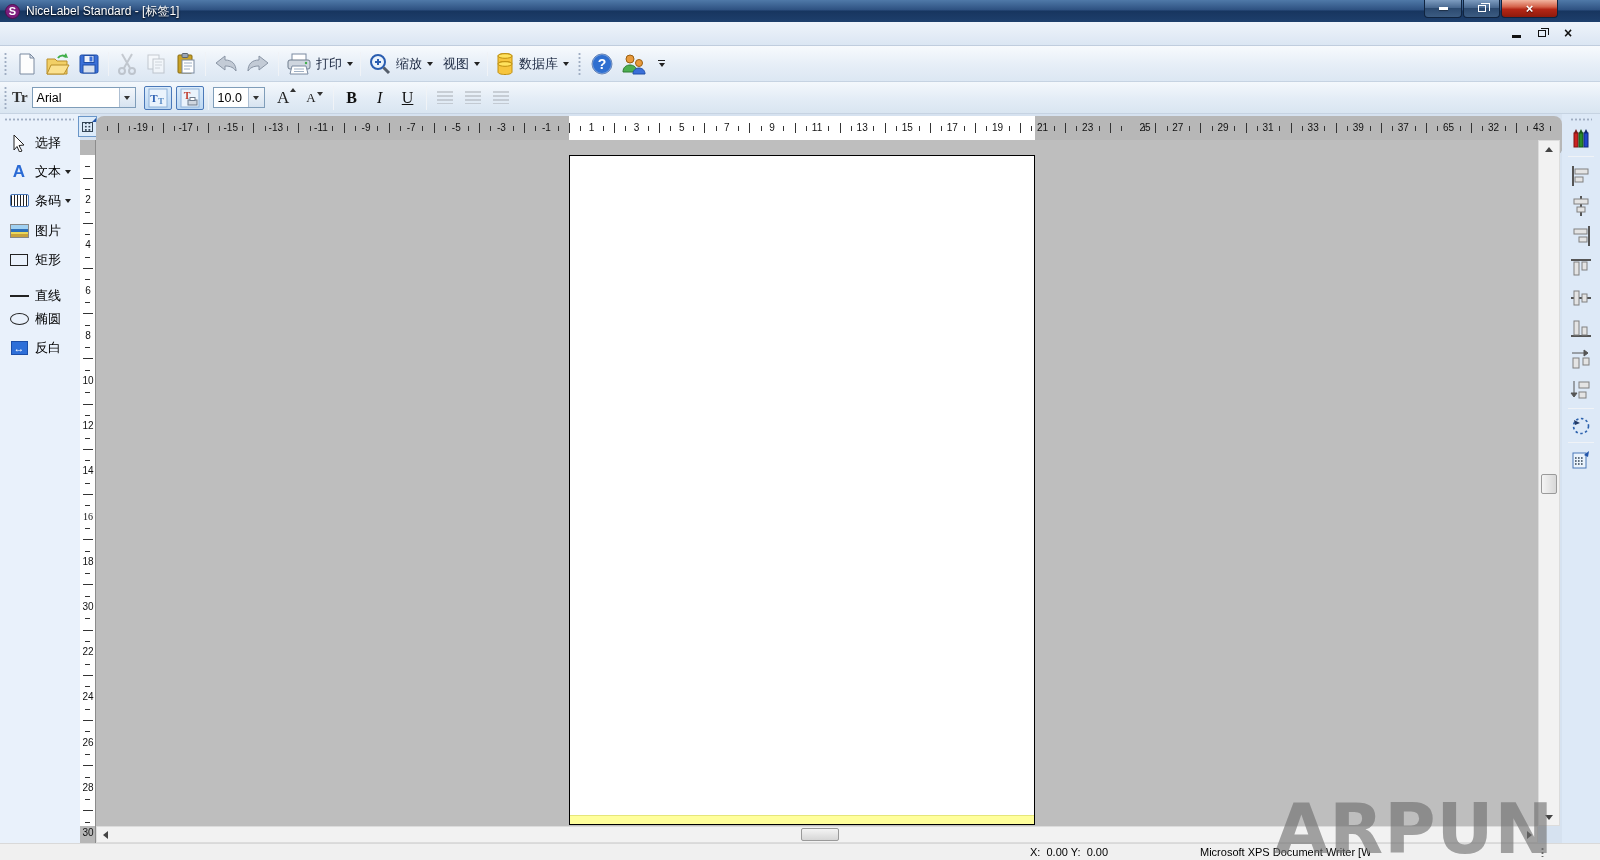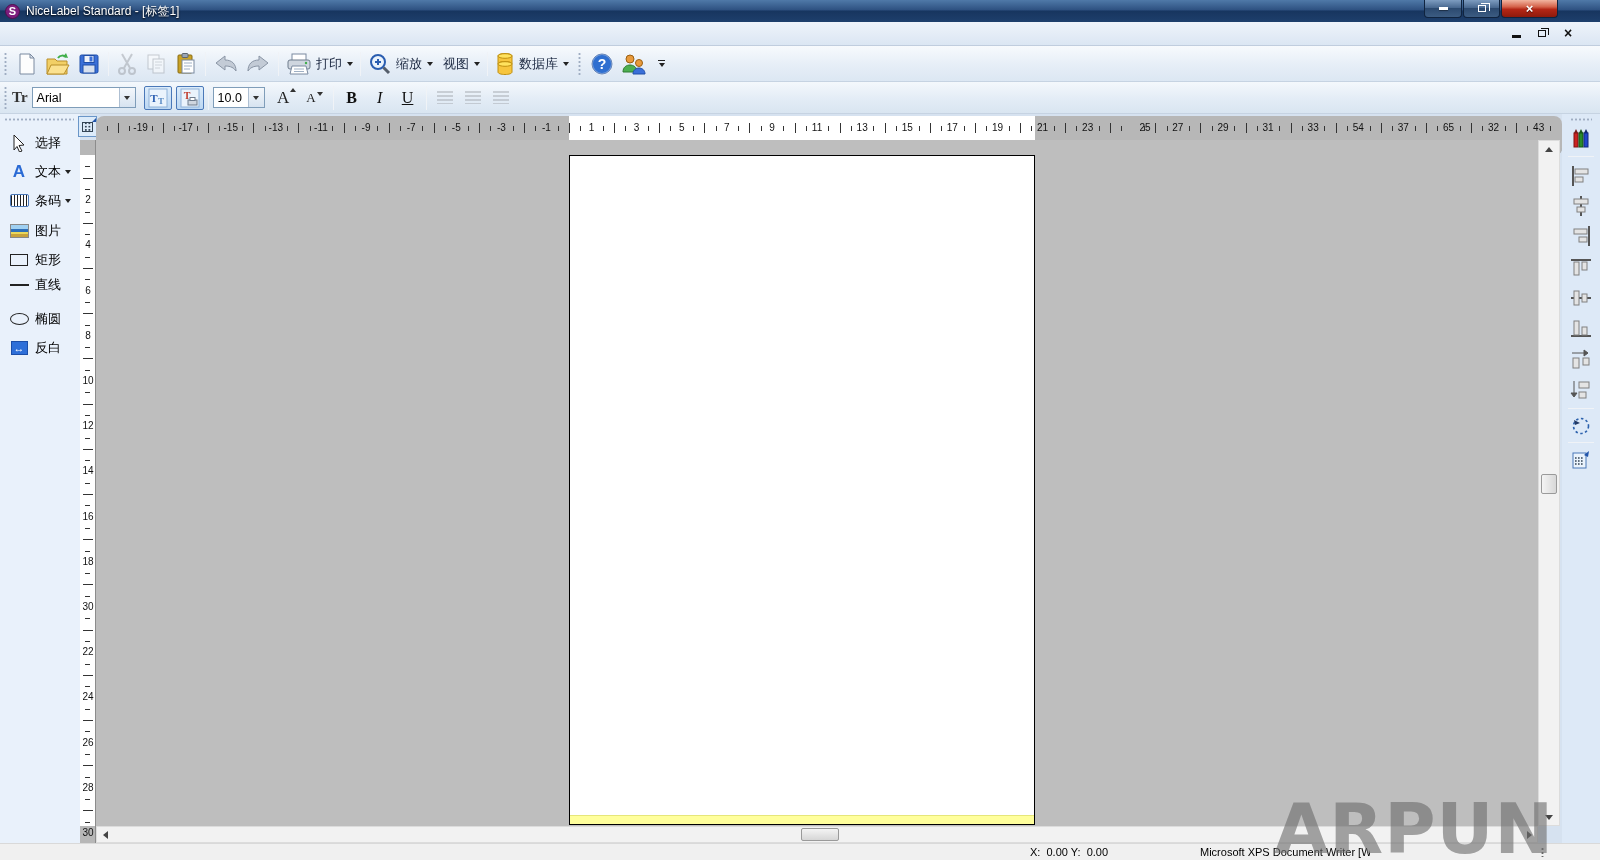--- a/index.html
+++ b/index.html
@@ -402,21 +402,21 @@
       <span class="tool-label">图片</span>
     </div>
 
     <div class="tool-item" style="top:131px;">
       <span class="tool-icon">
           <span class="rect-ic"></span>
         </span>
       <span class="tool-label">矩形</span>
     </div>
 
-    <div class="tool-item" style="top:156px;text-align:right;">
+    <div class="tool-item" style="top:167px;text-align:right;">
       <span class="tool-icon">
           <span class="line-ic"></span>
         </span>
       <span class="tool-label">直线</span>
     </div>
 
     <div class="tool-item" style="top:190px;">
       <span class="tool-icon">
           <span class="ellipse-ic"></span>
         </span>
@@ -541,21 +541,21 @@
       <span class="htick-l" style="left: 1149.5px;"></span>
       <span class="htick-s" style="left: 1160.78px;"></span>
       <span class="hlab" style="left: 1162.05px;">31</span>
       <span class="htick-s" style="left: 1183.33px;"></span>
       <span class="htick-l" style="left: 1194.6px;"></span>
       <span class="htick-s" style="left: 1205.88px;"></span>
       <span class="hlab" style="left: 1207.15px;">33</span>
       <span class="htick-s" style="left: 1228.42px;"></span>
       <span class="htick-l" style="left: 1239.7px;"></span>
       <span class="htick-s" style="left: 1250.97px;"></span>
-      <span class="hlab" style="left: 1252.25px;">54</span>
+      <span class="hlab" style="left: 1252.25px;">39</span>
       <span class="htick-s" style="left: 1273.53px;"></span>
       <span class="htick-l" style="left: 1284.8px;"></span>
       <span class="htick-s" style="left: 1296.08px;"></span>
       <span class="hlab" style="left: 1297.35px;">37</span>
       <span class="htick-s" style="left: 1318.62px;"></span>
       <span class="htick-l" style="left: 1329.9px;"></span>
       <span class="htick-s" style="left: 1341.17px;"></span>
       <span class="hlab" style="left: 1342.45px;">65</span>
       <span class="htick-s" style="left: 1363.72px;"></span>
       <span class="htick-l" style="left: 1375px;"></span>
@@ -593,21 +593,21 @@
       <span class="vtick-l" style="top: 263.6px;"></span>
       <span class="vtick-s" style="top: 274.9px;"></span>
       <span class="vlab" style="top: 281.2px;">12</span>
       <span class="vtick-s" style="top: 297.5px;"></span>
       <span class="vtick-l" style="top: 308.8px;"></span>
       <span class="vtick-s" style="top: 320.1px;"></span>
       <span class="vlab" style="top: 326.4px;">14</span>
       <span class="vtick-s" style="top: 342.7px;"></span>
       <span class="vtick-l" style="top: 354px;"></span>
       <span class="vtick-s" style="top: 365.3px;"></span>
-      <span class="vlab" style="top: 371.6px;">16</span>
+      <span class="vlab" style="top: 371.6px; font-family: Liberation Serif, serif;">16</span>
       <span class="vtick-s" style="top: 387.9px;"></span>
       <span class="vtick-l" style="top: 399.2px;"></span>
       <span class="vtick-s" style="top: 410.5px;"></span>
       <span class="vlab" style="top: 416.8px;">18</span>
       <span class="vtick-s" style="top: 433.1px;"></span>
       <span class="vtick-l" style="top: 444.4px;"></span>
       <span class="vtick-s" style="top: 455.7px;"></span>
       <span class="vlab" style="top: 462px;">30</span>
       <span class="vtick-s" style="top: 478.3px;"></span>
       <span class="vtick-l" style="top: 489.6px;"></span>

